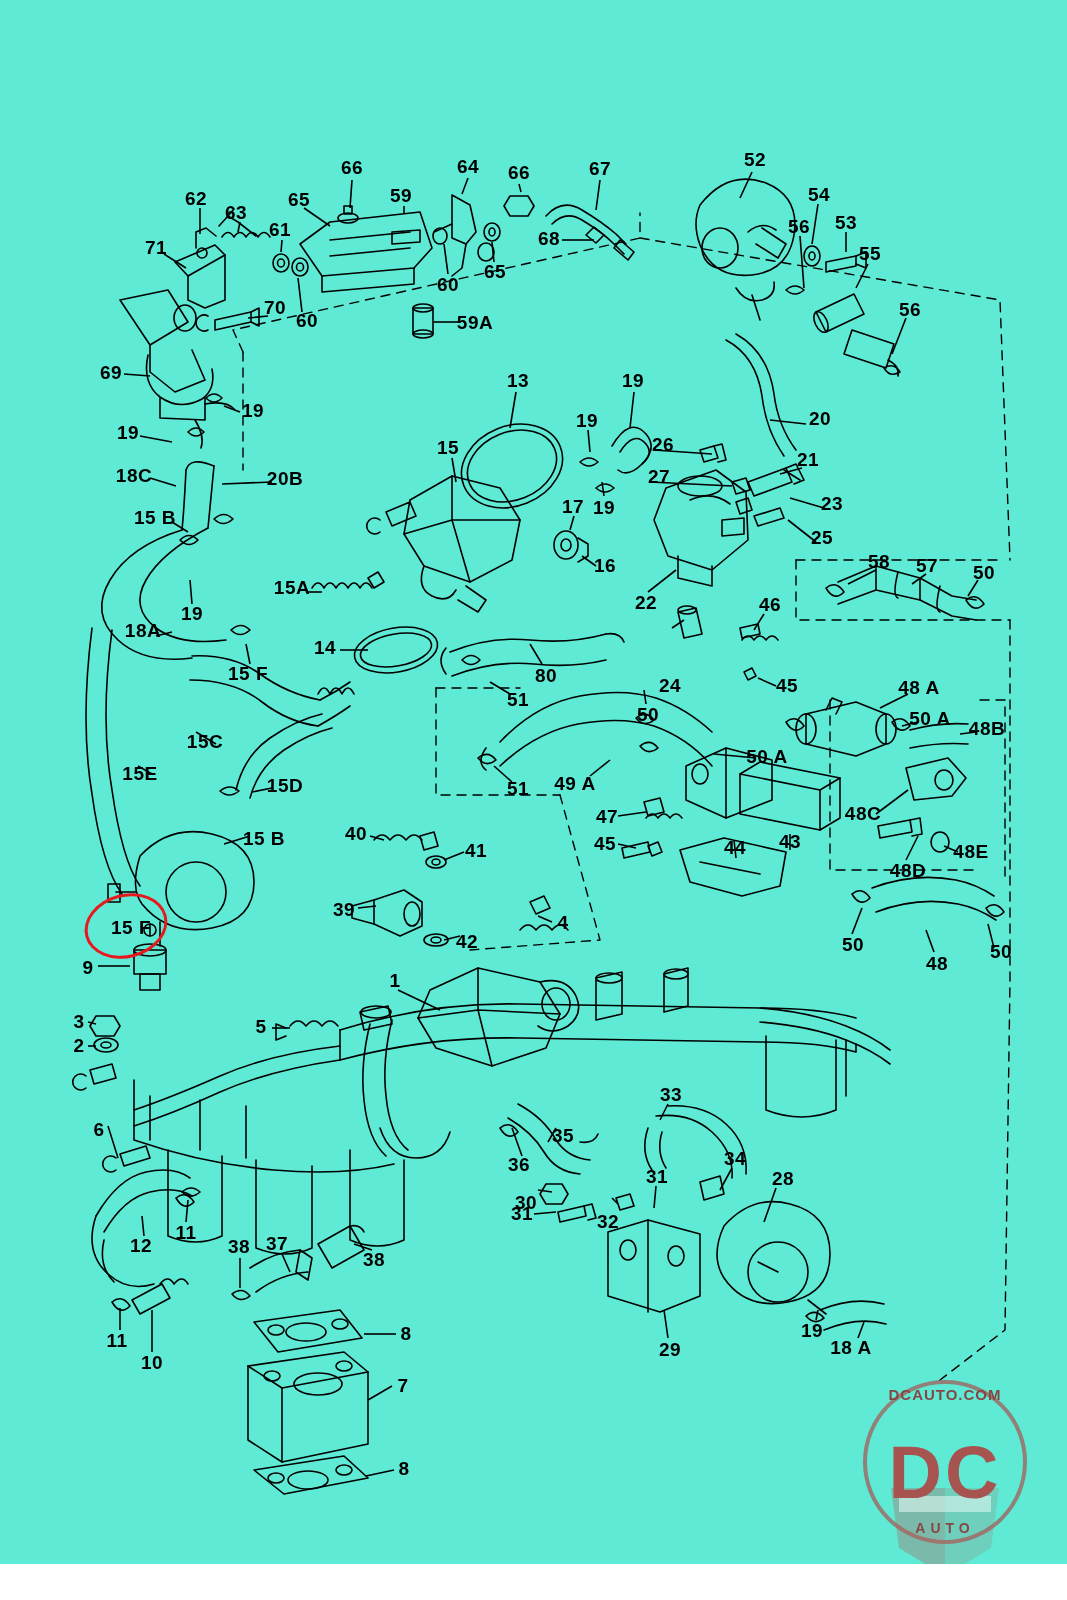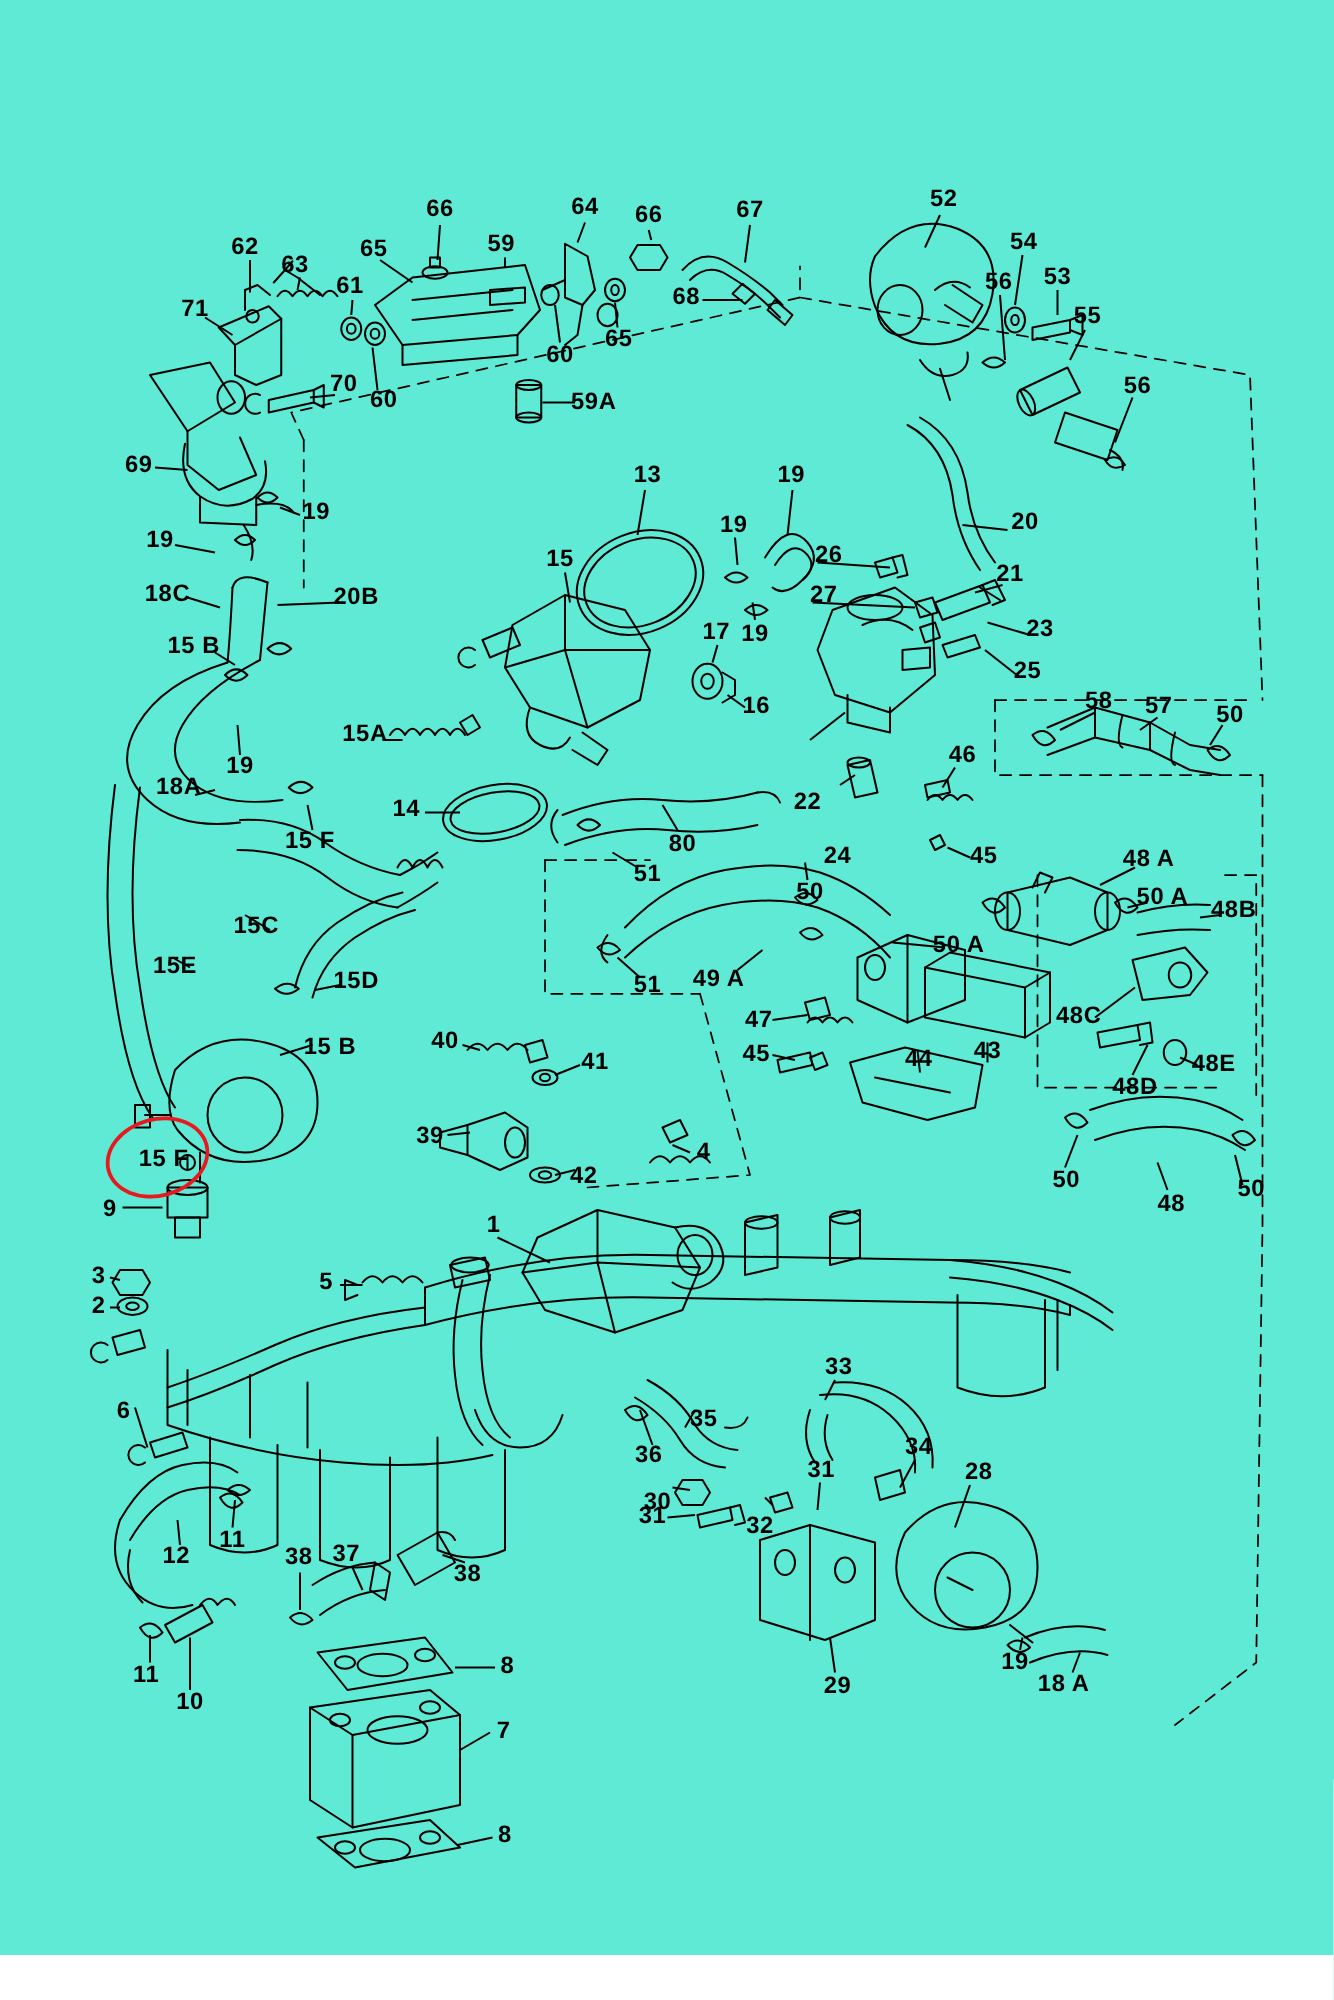--- a/index.html
+++ b/index.html
@@ -489,21 +489,21 @@
     <div class="callout" style="left:573px; top:506px;">17</div>
     <div class="callout" style="left:604px; top:507px;">19</div>
     <div class="callout" style="left:832px; top:503px;">23</div>
     <div class="callout" style="left:155px; top:517px;">15 B</div>
     <div class="callout" style="left:822px; top:537px;">25</div>
     <div class="callout" style="left:605px; top:565px;">16</div>
     <div class="callout" style="left:879px; top:561px;">58</div>
     <div class="callout" style="left:927px; top:565px;">57</div>
     <div class="callout" style="left:984px; top:572px;">50</div>
     <div class="callout" style="left:292px; top:587px;">15A</div>
-    <div class="callout" style="left:646px; top:602px;margin-top:40px;">22</div>
+    <div class="callout" style="left:646px; top:602px;">22</div>
     <div class="callout" style="left:192px; top:613px;">19</div>
     <div class="callout" style="left:143px; top:630px;">18A</div>
     <div class="callout" style="left:670px; top:637px;margin-top:48px;">24</div>
     <div class="callout" style="left:770px; top:604px;">46</div>
     <div class="callout" style="left:325px; top:647px;">14</div>
     <div class="callout" style="left:546px; top:675px;">80</div>
     <div class="callout" style="left:248px; top:673px;">15 F</div>
     <div class="callout" style="left:518px; top:699px;">51</div>
     <div class="callout" style="left:787px; top:685px;">45</div>
     <div class="callout" style="left:919px; top:687px;">48 A</div>
@@ -670,14 +670,25 @@
       <path d="M858 1338 L864 1322"></path>
       <path d="M120 1330 L120 1308"></path>
       <path d="M152 1352 L152 1310"></path>
       <path d="M668 1338 L664 1310"></path>
       <path d="M396 1334 L364 1334"></path>
       <path d="M392 1386 L368 1400"></path>
       <path d="M394 1470 L366 1476"></path>
     </g>
   </svg>
 
+  <div id="watermark">
+    <svg viewBox="0 0 180 205" style="position:absolute;left:0;top:0;width:180px;height:205px">
+      <circle cx="90" cy="84" r="80" fill="none" stroke="#b43b3b" stroke-width="4" opacity="0.7"></circle>
+      <path d="M36 110 L90 110 L90 198 L44 170 Z" fill="#c14a4a" opacity="0.35"></path>
+      <path d="M144 110 L90 110 L90 198 L136 170 Z" fill="#c14a4a" opacity="0.2"></path>
+      <rect x="44" y="118" width="92" height="16" fill="#ffffff" opacity="0.55"></rect>
+    </svg>
+    <div class="wm-text wm-top">DCAUTO.COM</div>
+    <div class="wm-text wm-dc">DC</div>
+    <div class="wm-text wm-auto">AUTO</div>
+  </div>
 
 </div>
 
 </body></html>

